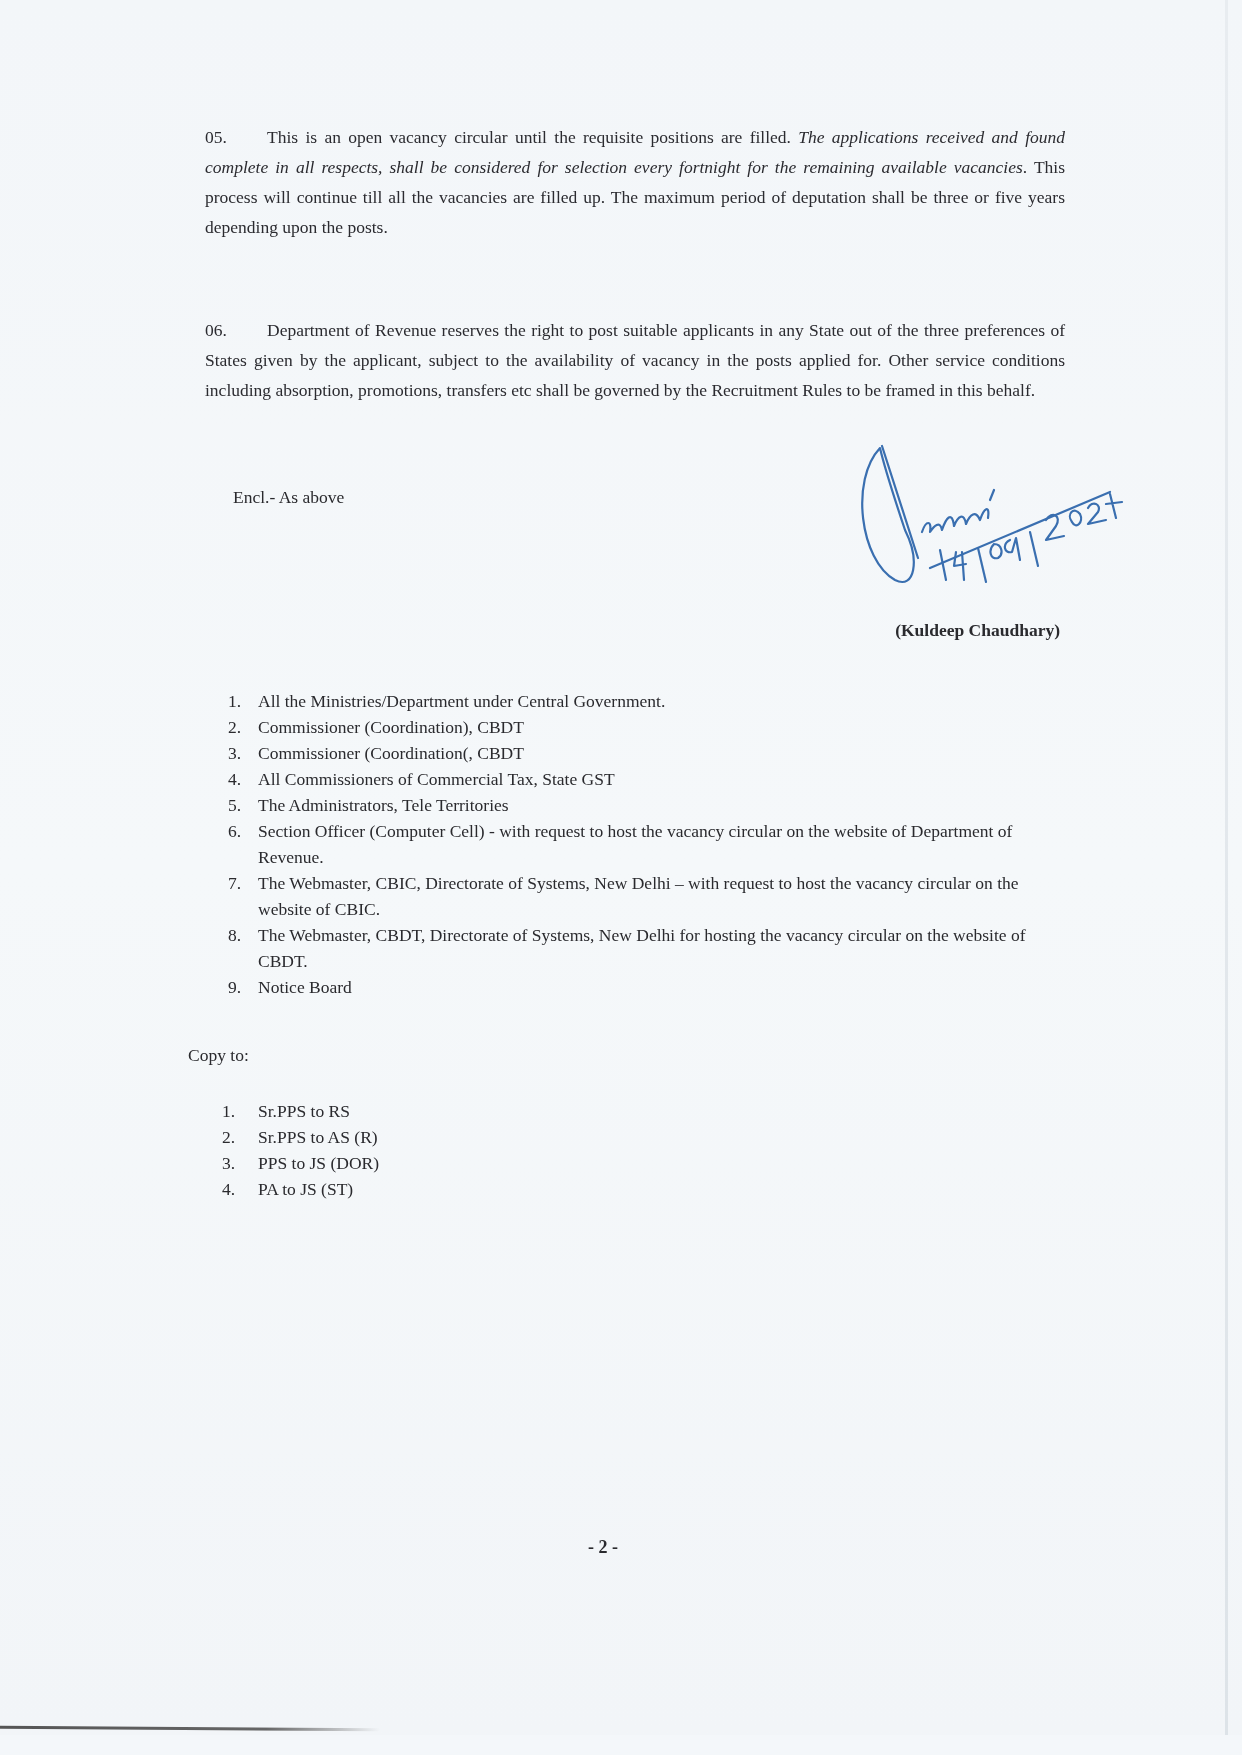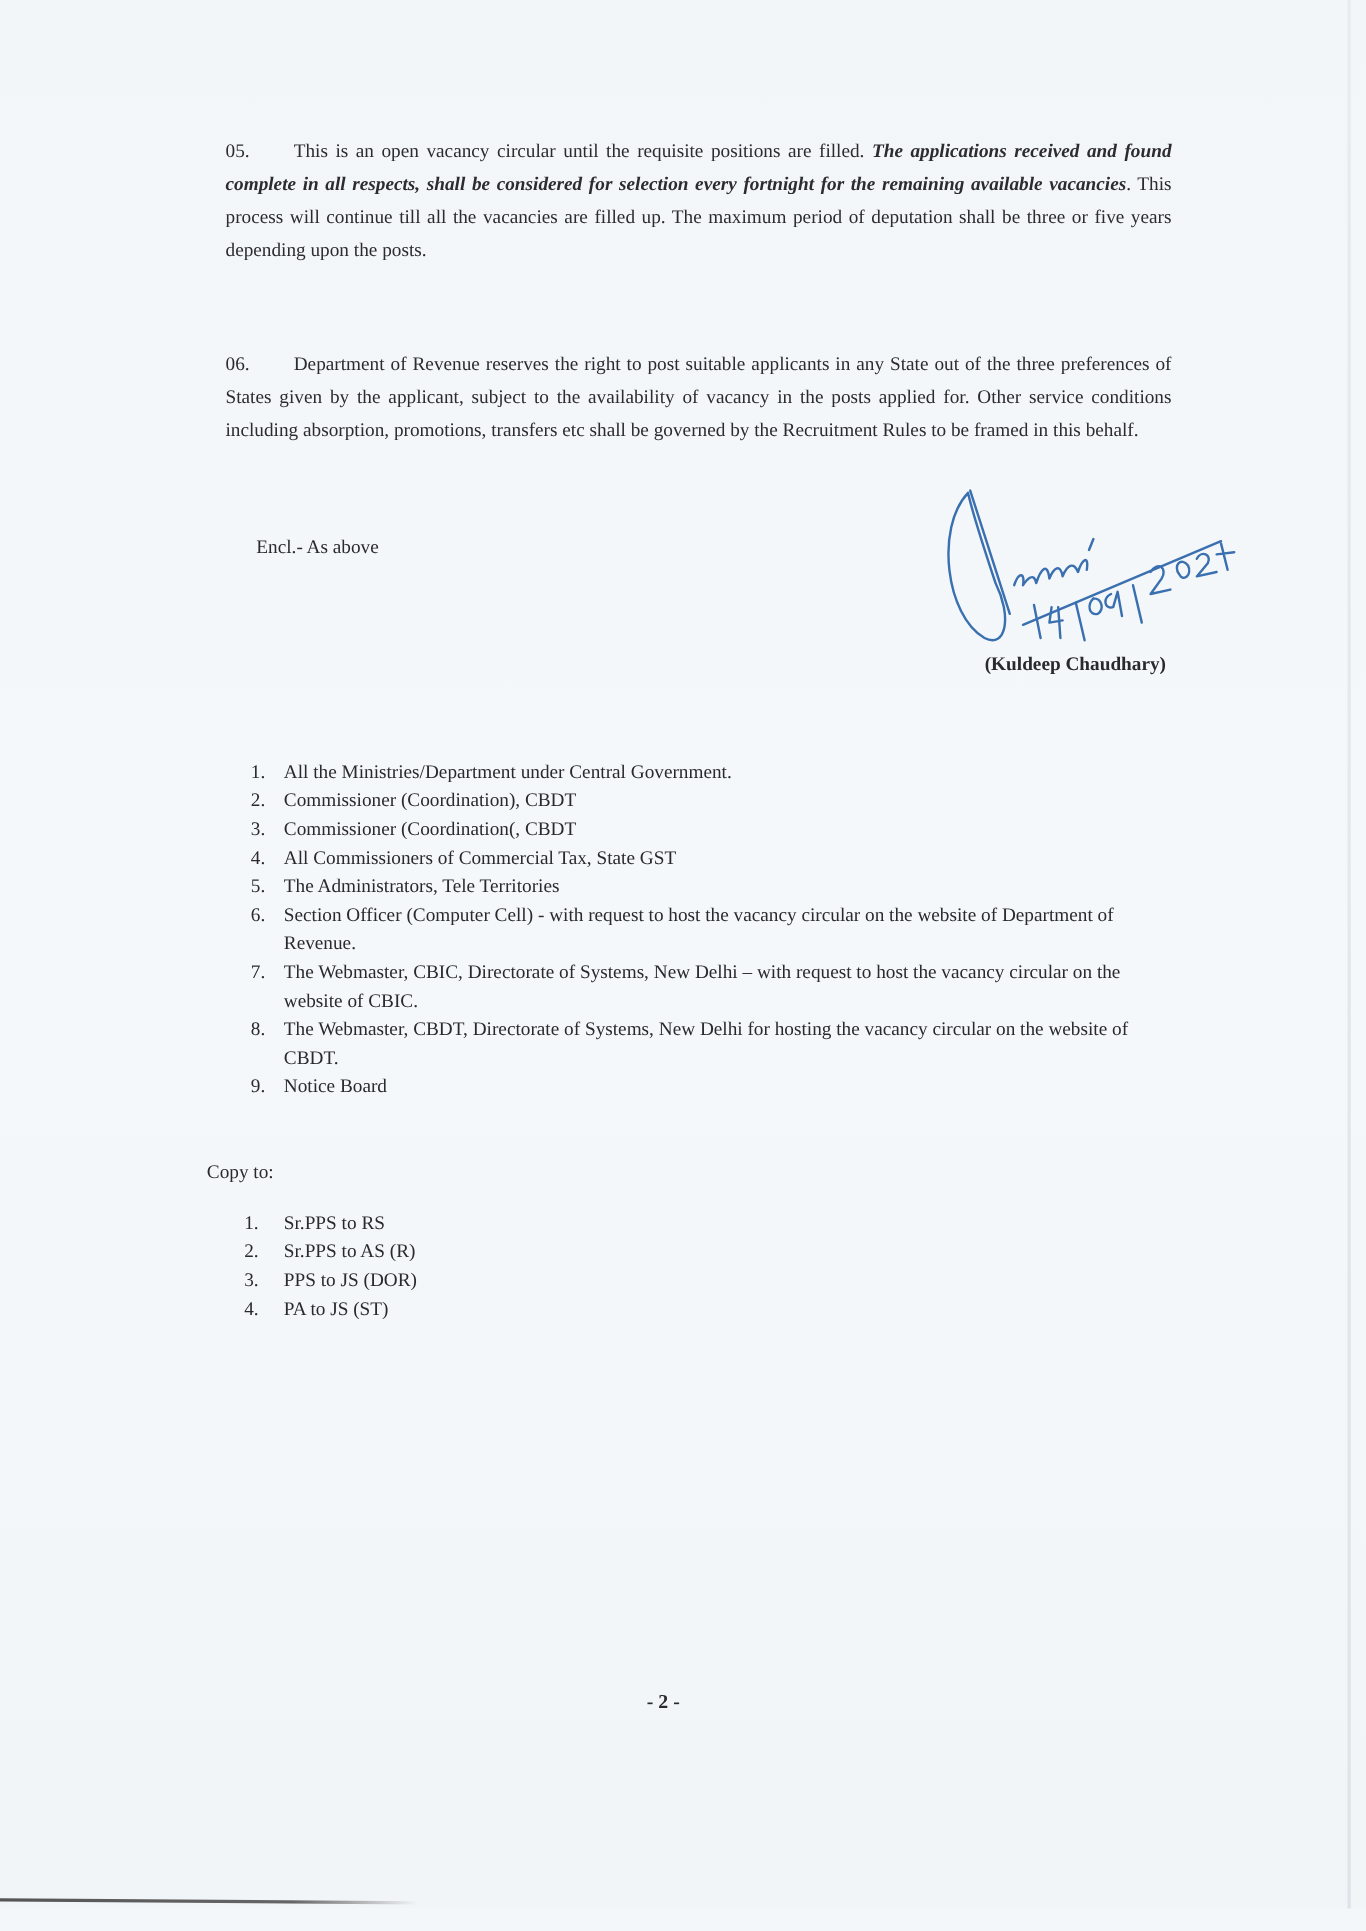--- a/index.html
+++ b/index.html
@@ -17,38 +17,38 @@
   .right-edge {
     position: absolute; right: 14px; top: 0; width: 3px; height: 1735px;
     background: linear-gradient(180deg, #e8ecf0, #dde3e8);
   }
   .para {
     position: absolute; left: 205px; width: 860px;
     font-size: 17.5px; line-height: 30px; text-align: justify;
     color: #2b2b30;
   }
   .para .num { display: inline-block; width: 62px; }
-  .para i.bold { font-weight: bold; font-style: italic; }
+  .para i.bold { font-weight: normal; font-style: italic; }
   #p05 { top: 122px; }
   #p06 { top: 315px; }
   .encl { position: absolute; left: 199px; top: 487px; font-size: 17.5px; margin-left: 34px; }
   .sig-block {
     position: absolute; right: 182px; top: 590px; text-align: right;
     font-size: 17.5px; line-height: 27px;
   }
-  .sig-block .name, .sig-block .desig { font-weight: bold; }
+  .sig-block .name, .sig-block .desig { font-weight: bold; margin-top: 27px; }
   .signature { position: absolute; left: 860px; top: 440px; width: 270px; height: 160px; }
   .list {
     position: absolute; left: 228px; width: 835px; margin: 0; padding: 0;
     list-style: none; font-size: 17.5px; line-height: 26px;
   }
   .list li { position: relative; padding-left: 30px; }
   .list li .idx { position: absolute; left: 0; top: 0; }
   #dist-list { top: 688px; }
-  .copy-label { position: absolute; left: 188px; top: 1045px; font-size: 17.5px; margin-top: 10px; }
+  .copy-label { position: absolute; left: 188px; top: 1045px; font-size: 17.5px; }
   #copy-list { top: 1098px; left: 222px; line-height: 26px; }
   #copy-list li { padding-left: 36px; }
   .page-no { position: absolute; left: 588px; top: 1537px; font-size: 18px; font-weight: bold; }
   .scan-line {
     position: absolute; left: 0; top: 1727px; width: 380px; height: 3px;
     background: linear-gradient(90deg, #555 0%, #666 70%, rgba(120,120,120,0) 100%);
     transform: rotate(0.4deg);
   }
 </style>
 </head>

